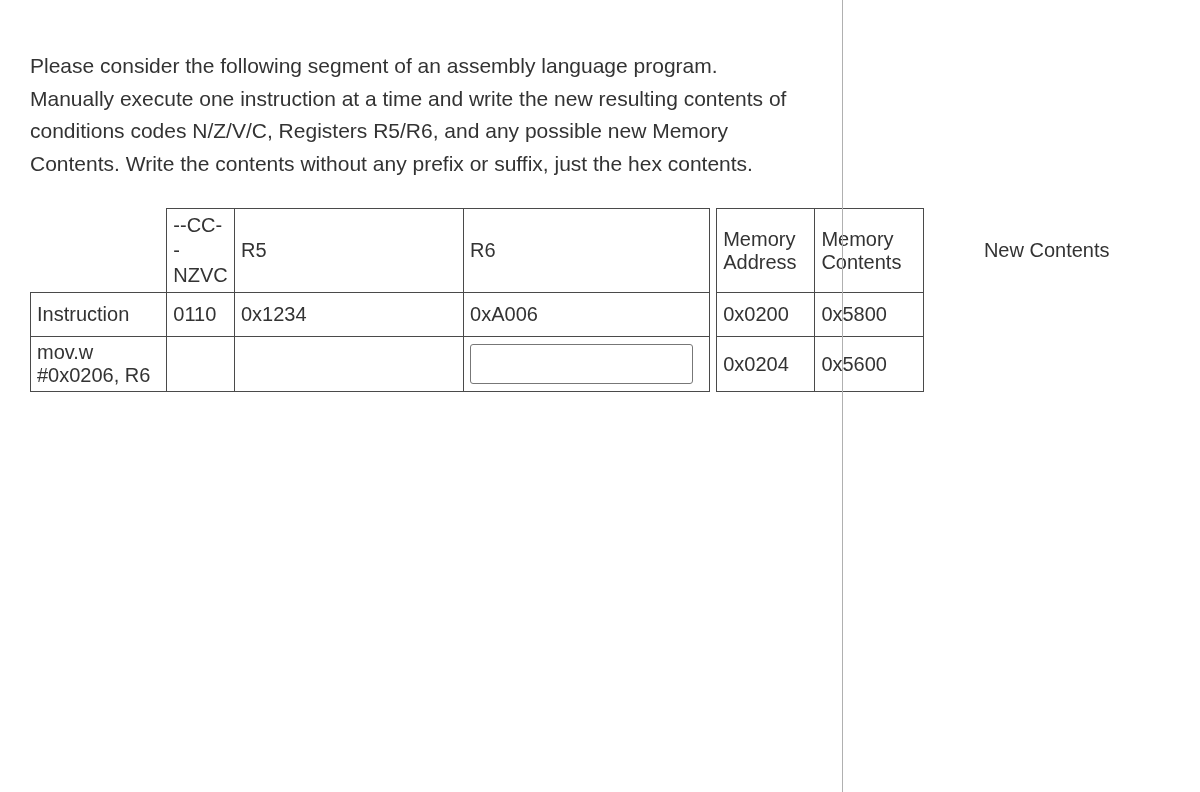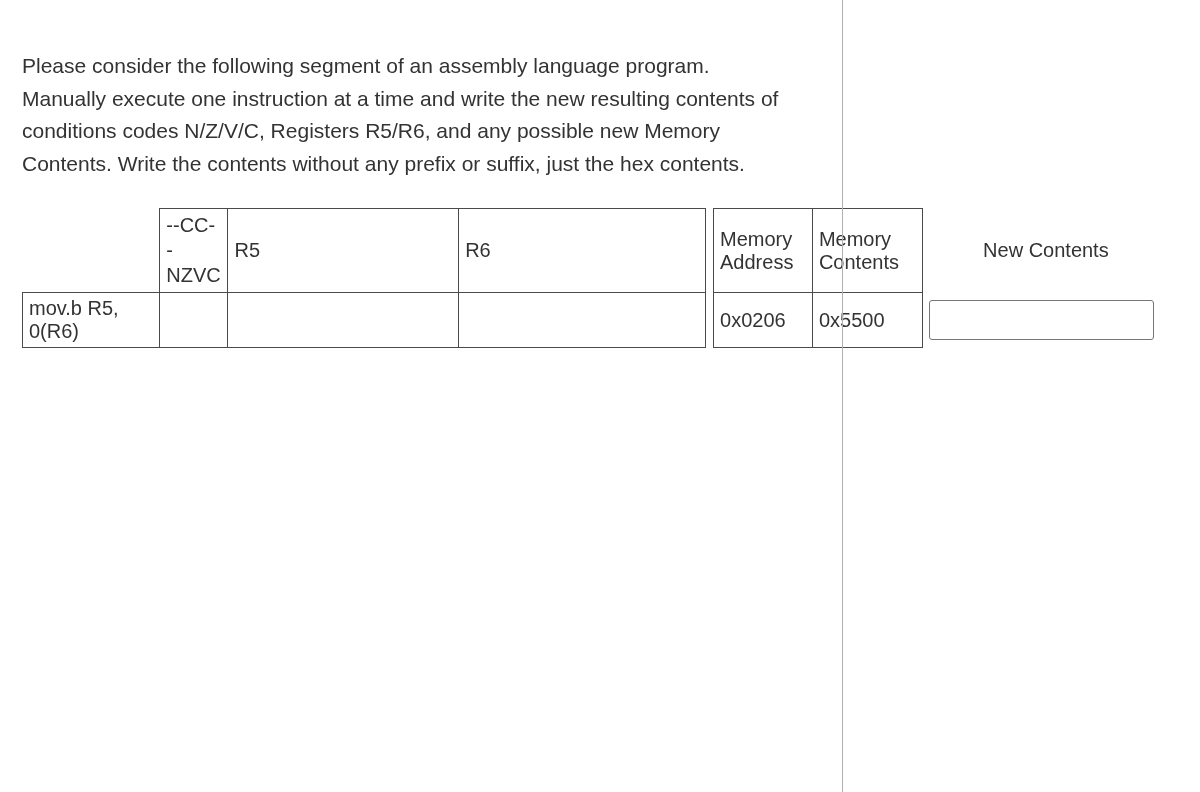--- a/index.html
+++ b/index.html
@@ -18,21 +18,21 @@
   }
   .divider {
     position: absolute;
     top: 0;
     left: 842px;
     width: 1px;
     height: 792px;
     background: #b0b0b0;
   }
   .content {
-    padding: 50px 30px 0 22px;
+    padding: 50px 30px 0 30px;
   }
   .prompt {
     line-height: 1.55;
     margin-bottom: 28px;
     max-width: 760px;
   }
   table.grid {
     border-collapse: collapse;
     width: 100%;
     table-layout: fixed;
@@ -99,31 +99,41 @@
           </div>
         </td>
         <td class="tall">R5</td>
         <td class="tall">R6</td>
         <td class="tall gap"></td>
         <td class="tall">Memory Address</td>
         <td class="tall">Memory Contents</td>
         <td class="tall nob" style="border-left:1.5px solid #4a4a4a;text-align:center;">New Contents</td>
       </tr>
 
-
+      <tr>
+        <td>Instruction</td>
+        <td>0110</td>
+        <td>0x1234</td>
+        <td>0xA006</td>
+        <td class="gap"></td>
+        <td>0x0200</td>
+        <td>0x5800</td>
+        <td class="nob" style="border-left:1.5px solid #4a4a4a;"></td>
+      </tr>
 
 
       <tr>
-        <td class="row3" style="white-space:pre-line;">mov.b  R5, 0(R6)</td>
-        <td class="row3"></td>
-        <td class="row3"></td>
-        <td class="row3"></td>
-        <td class="row3 gap"></td>
-        <td class="row3">0x0206</td>
-        <td class="row3">0x5500</td>
-        <td class="row3 nob" style="border-left:1.5px solid #4a4a4a;">
+        <td class="tall" style="white-space:pre-line;">mov.w #0x0206, R6</td>
+        <td class="tall"></td>
+        <td class="tall"></td>
+        <td class="tall">
           <input class="input" style="">
         </td>
+        <td class="tall gap"></td>
+        <td class="tall">0x0204</td>
+        <td class="tall">0x5600</td>
+        <td class="tall nob" style="border-left:1.5px solid #4a4a4a;"></td>
       </tr>
+
     </tbody>
       </table>
   </div>
 </div>
 
 </body></html>

